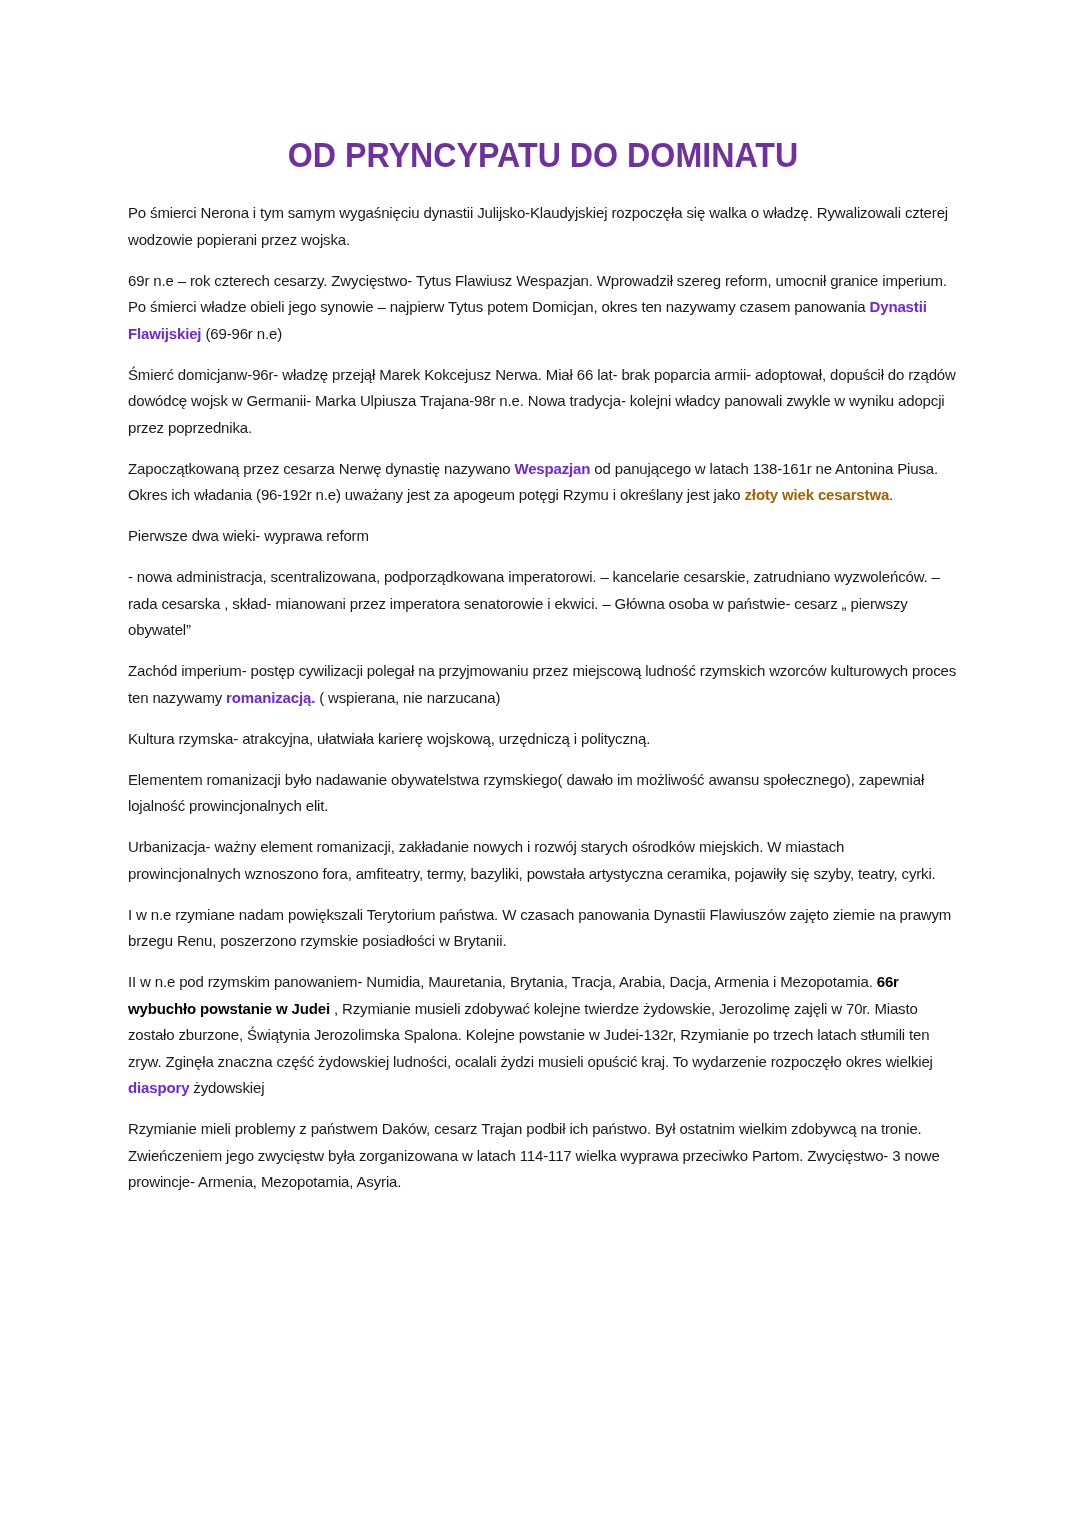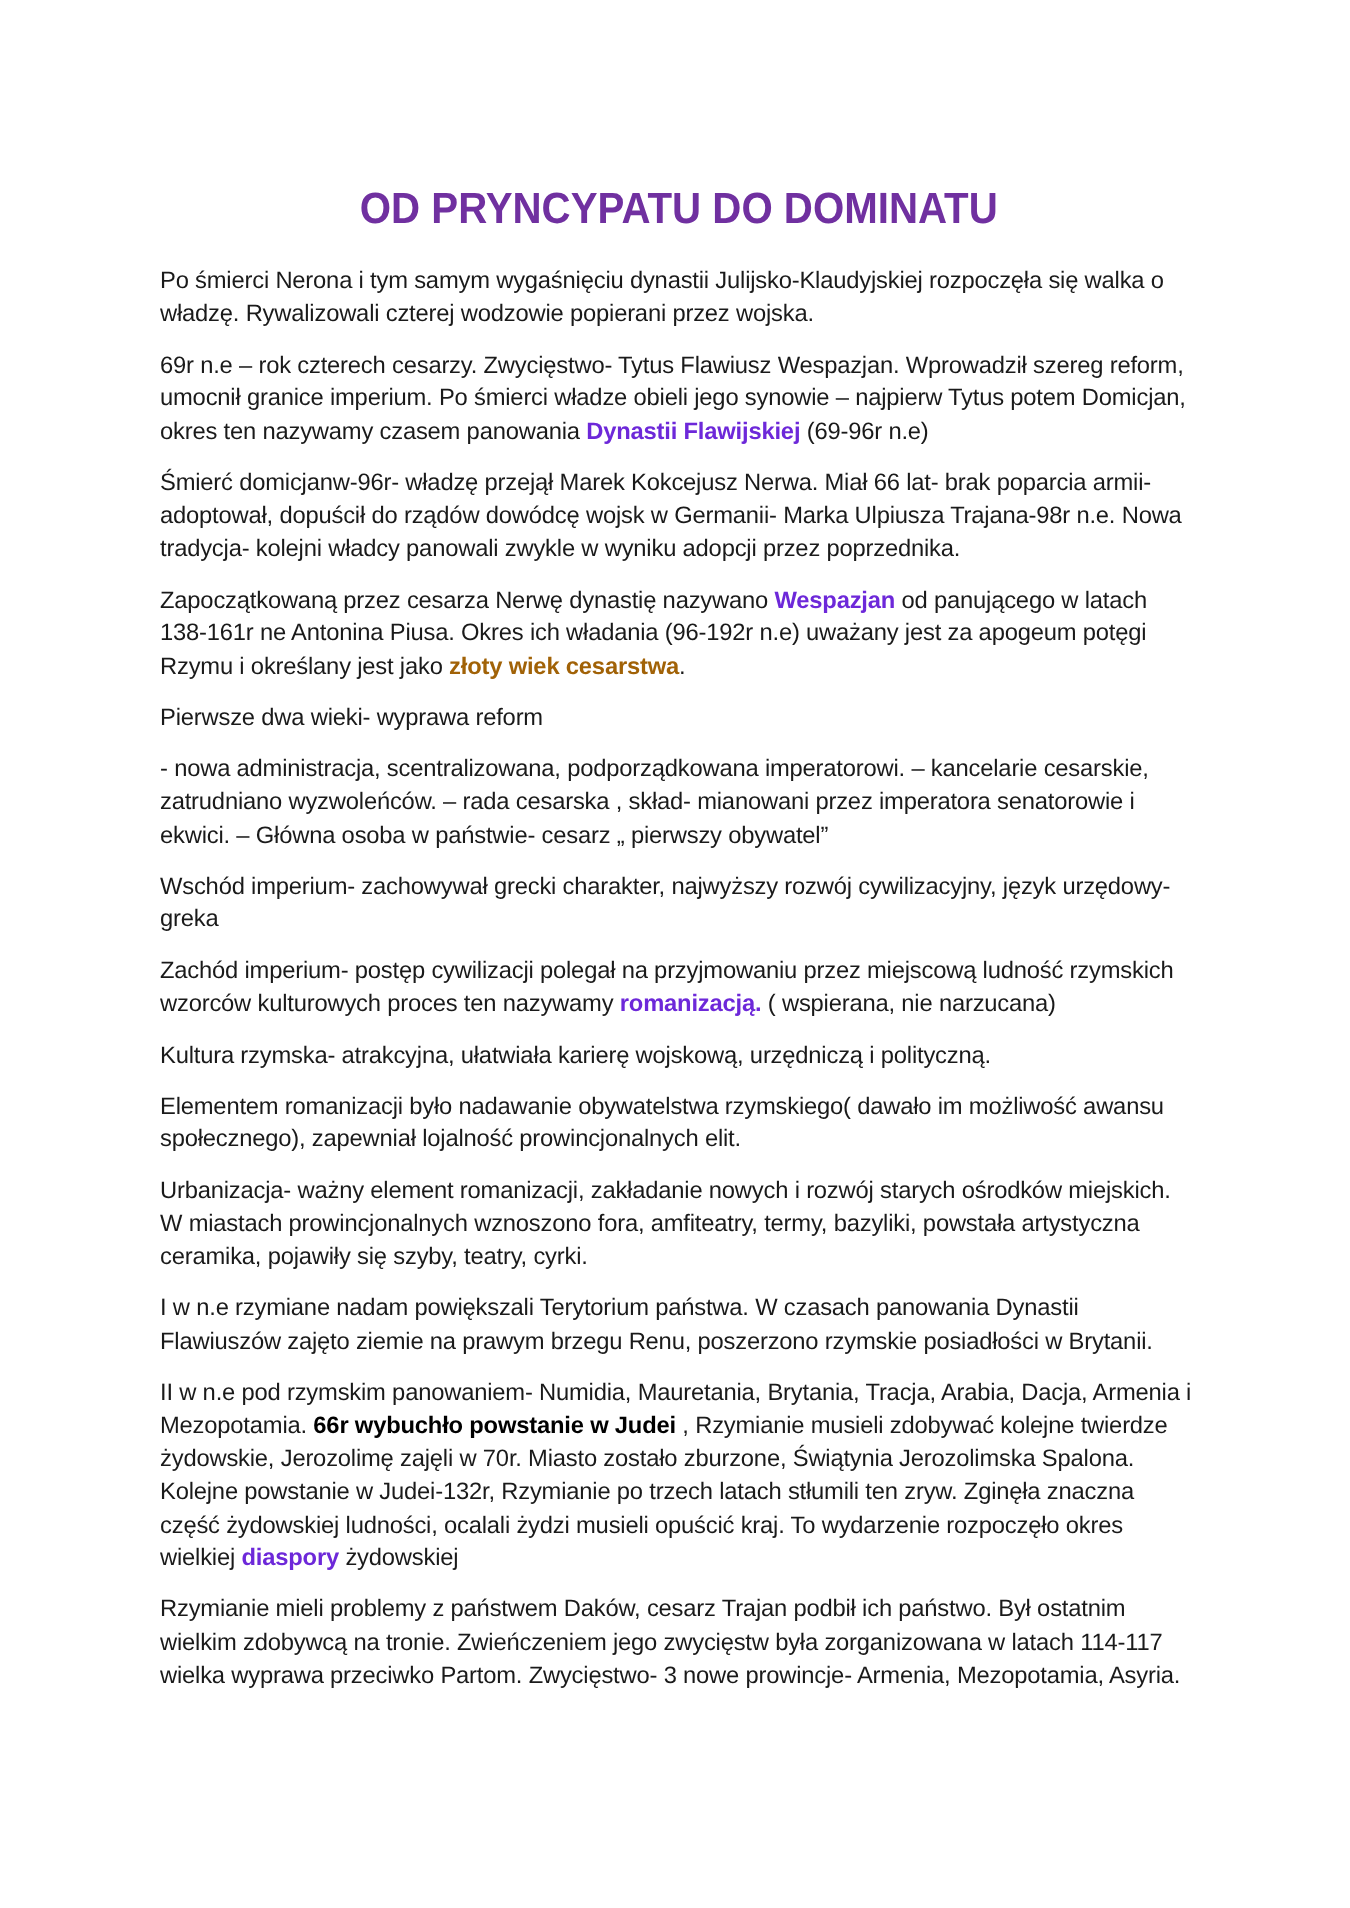--- a/index.html
+++ b/index.html
@@ -1,21 +1,21 @@
 <!DOCTYPE html>
 <html><head>
 <meta charset="utf-8">
 <style>
   html, body { margin: 0; padding: 0; background: #ffffff; }
   body { width: 1080px; height: 1526px; position: relative; overflow: hidden;
          font-family: "Liberation Sans", "DejaVu Sans", sans-serif; color: #1a1a1a; }
-  .page { position: absolute; left: 128px; top: 140px; width: 830px; }
+  .page { position: absolute; left: 128px; top: 128px; width: 830px; }
   .title { text-align: center; font-weight: bold; color: #7030a0; font-size: 35px;
            letter-spacing: 0px; margin: 4px 0 22px 0; line-height: 46px; transform: scaleX(0.92); }
-  .para { font-size: 19px; line-height: 26.5px; margin: 0 0 14.5px 0; letter-spacing: -0.15px; }
+  .para { font-size: 15px; line-height: 26.5px; margin: 0 0 14.5px 0; letter-spacing: -0.15px; }
   .b { font-weight: normal; }
   .purple { color: #6d28d9; font-weight: bold; }
   .gold { color: #a16207; font-weight: bold; }
   .orange { color: #000000; font-weight: bold; }
 </style>
 </head>
 <body>
 
 <div class="page">
   <h1 class="title">OD PRYNCYPATU DO DOMINATU</h1>
@@ -25,21 +25,20 @@
   <p class="para"><span>69r n.e – rok czterech cesarzy. Zwycięstwo- Tytus Flawiusz Wespazjan. Wprowadził szereg reform, umocnił granice imperium. Po śmierci władze obieli jego synowie – najpierw Tytus potem Domicjan, okres ten nazywamy czasem panowania </span><span class="purple">Dynastii Flawijskiej</span><span> (69-96r n.e)</span></p>
 
   <p class="para"><span>Śmierć domicjanw-96r- władzę przejął Marek Kokcejusz Nerwa. Miał 66 lat- brak poparcia armii- adoptował, dopuścił do rządów dowódcę wojsk w Germanii- Marka Ulpiusza Trajana-98r n.e. Nowa tradycja- kolejni władcy panowali zwykle w wyniku adopcji przez poprzednika.</span></p>
 
   <p class="para"><span>Zapoczątkowaną przez cesarza Nerwę dynastię nazywano </span><span class="purple">Wespazjan</span><span> od panującego w latach 138-161r ne Antonina Piusa. Okres ich władania (96-192r n.e) uważany jest za apogeum potęgi Rzymu i określany jest jako </span><span class="gold">złoty wiek cesarstwa</span><span>.</span></p>
 
   <p class="para"><span>Pierwsze dwa wieki- wyprawa reform</span></p>
 
   <p class="para"><span>- nowa administracja, scentralizowana, podporządkowana imperatorowi. – </span><span class="b">kancelarie cesarskie</span><span>, zatrudniano wyzwoleńców. – </span><span class="b">rada cesarska ,</span><span> skład- mianowani przez imperatora senatorowie i ekwici. – Główna osoba w państwie- cesarz „ pierwszy obywatel”</span></p>
 
-  <p class="para"><span>Wschód imperium- zachowywał grecki charakter, najwyższy rozwój cywilizacyjny, język urzędowy- greka</span></p>
 
   <p class="para"><span>Zachód imperium- postęp cywilizacji polegał na przyjmowaniu przez miejscową ludność rzymskich wzorców kulturowych proces ten nazywamy </span><span class="purple">romanizacją.</span><span> ( wspierana, nie narzucana)</span></p>
 
   <p class="para"><span>Kultura rzymska- atrakcyjna, ułatwiała karierę wojskową, urzędniczą i polityczną.</span></p>
 
   <p class="para"><span>Elementem romanizacji było nadawanie obywatelstwa rzymskiego( dawało im możliwość awansu społecznego), zapewniał lojalność prowincjonalnych elit.</span></p>
 
 
   <p class="para"><span>Urbanizacja- ważny element romanizacji, zakładanie nowych i rozwój starych ośrodków miejskich. W miastach prowincjonalnych wznoszono fora, amfiteatry, termy, bazyliki, powstała artystyczna ceramika, pojawiły się szyby, teatry, cyrki.</span></p>
 

